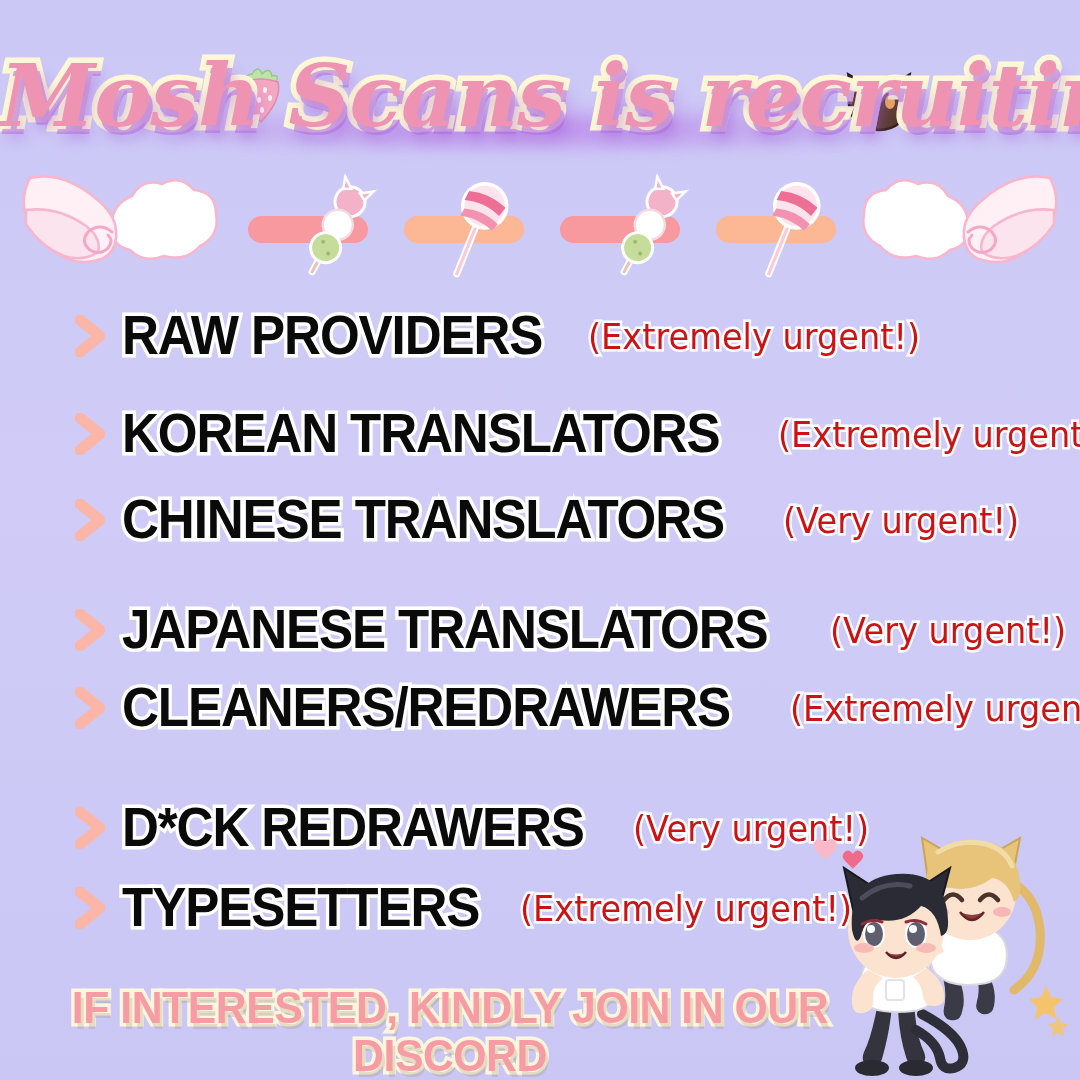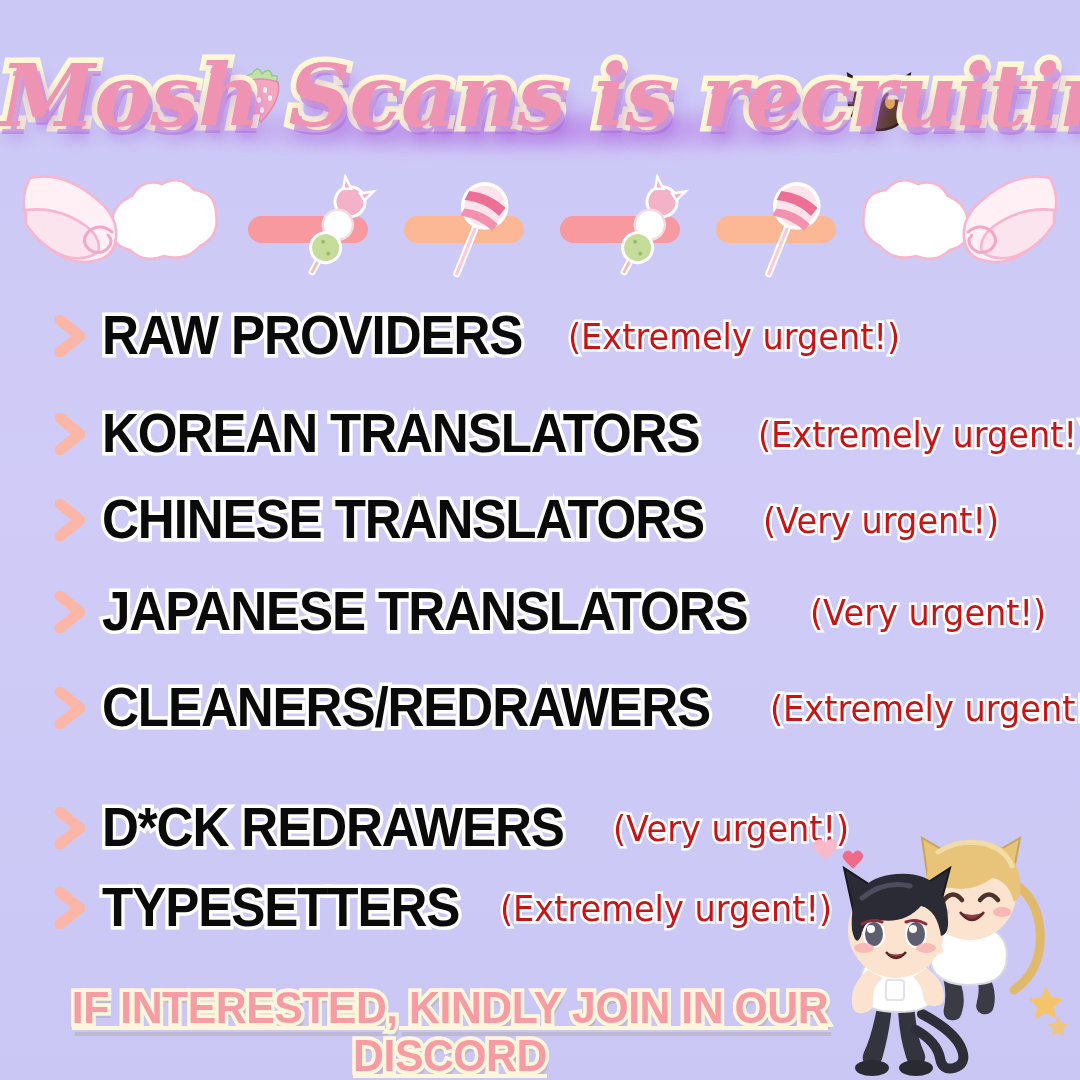--- a/index.html
+++ b/index.html
@@ -129,21 +129,21 @@
     left: 0;
     width: 1080px;
   }
   .job-row {
     position: absolute;
     left: 0;
     width: 1080px;
     height: 70px;
     display: flex;
     align-items: center;
-    padding-left: 55px;
+    padding-left: 75px;
     box-sizing: border-box;
   }
   .chev {
     flex: 0 0 auto;
     width: 30px;
     height: 42px;
     margin-right: 17px;
     position: relative;
     top: 1px;
   }
@@ -185,21 +185,20 @@
     font-family: "Liberation Sans", sans-serif;
     font-weight: bold;
     font-size: 45px;
     line-height: 48px;
     letter-spacing: -.5px;
     color: #F79CA4;
     -webkit-text-stroke: 7px #FCF6DD;
     paint-order: stroke fill;
     text-shadow: 3px 6px 0 rgba(150,130,90,.22);
     z-index: 6;
-    text-decoration: underline;
   }
   .footer .fl { display: block; transform: scaleX(.95); }
 
   
   .chibi {
     position: absolute;
     right: 6px;
     bottom: 0;
     width: 270px;
     height: 262px;
@@ -329,21 +328,21 @@
     </div>
 
     <div class="job-row" style="top:184px">
       <svg class="chev" viewBox="0 0 30 42">
           <path d="M5 5 L25 21 L5 37" fill="none" stroke="#FBB6A8" stroke-width="11" stroke-linecap="round" stroke-linejoin="round"></path>
         </svg>
       <span class="job-title">CHINESE TRANSLATORS</span>
       <span class="job-tag">(Very urgent!)</span>
     </div>
 
-    <div class="job-row" style="top:276px">
+    <div class="job-row" style="top:294px">
       <svg class="chev" viewBox="0 0 30 42">
           <path d="M5 5 L25 21 L5 37" fill="none" stroke="#FBB6A8" stroke-width="11" stroke-linecap="round" stroke-linejoin="round"></path>
         </svg>
       <span class="job-title">JAPANESE TRANSLATORS</span>
       <span class="job-tag">(Very urgent!)</span>
     </div>
 
     <div class="job-row" style="top:372px">
       <svg class="chev" viewBox="0 0 30 42">
           <path d="M5 5 L25 21 L5 37" fill="none" stroke="#FBB6A8" stroke-width="11" stroke-linecap="round" stroke-linejoin="round"></path>

